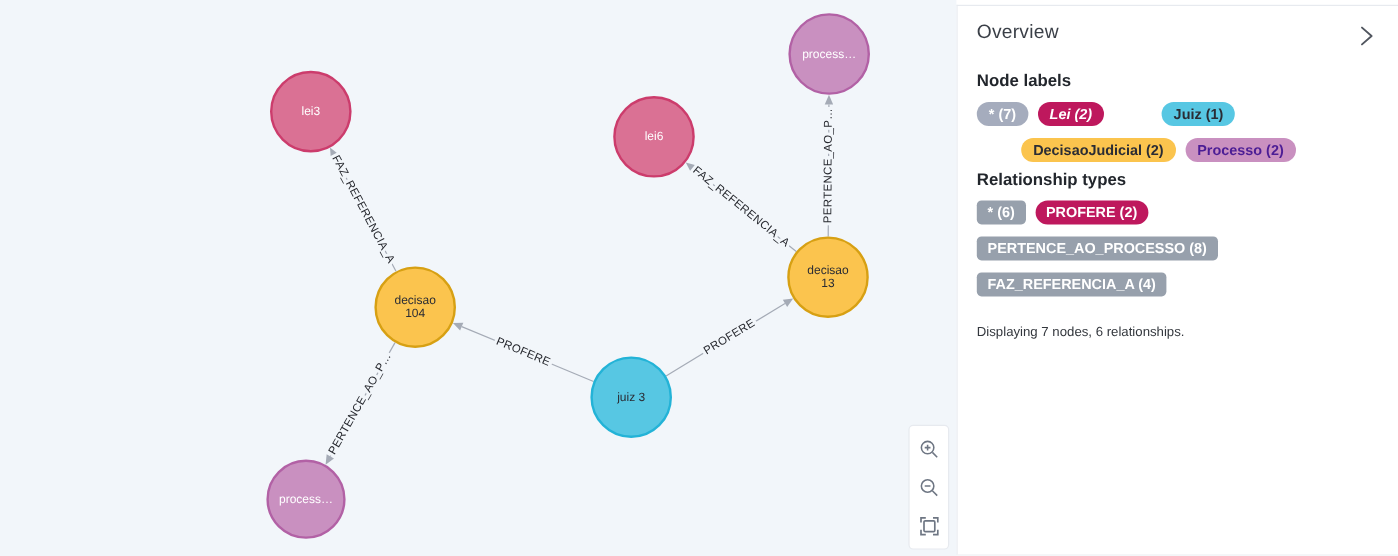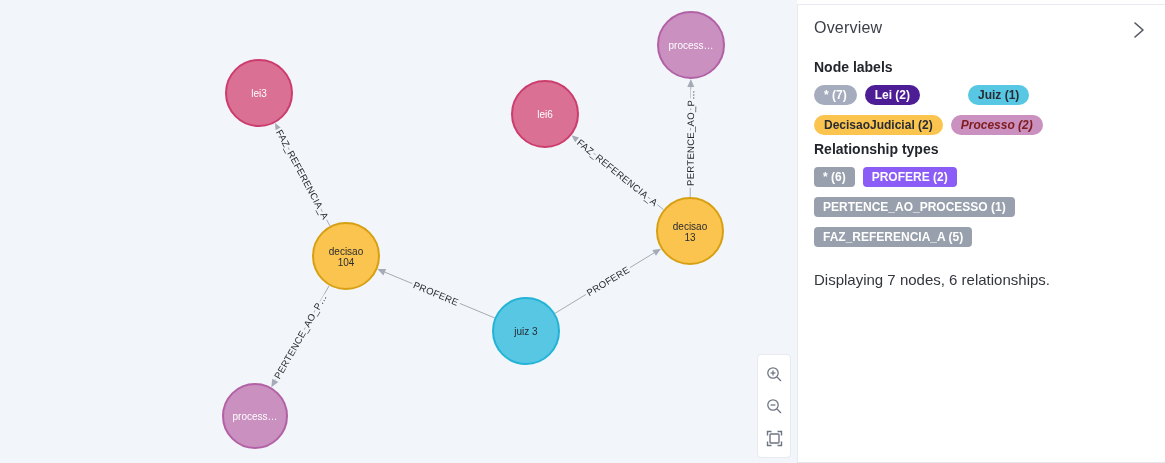--- a/index.html
+++ b/index.html
@@ -88,21 +88,21 @@
     font-size: 12px;
     font-weight: 700;
     line-height: 14px;
     padding: 3px 10px;
     white-space: nowrap;
     cursor: pointer;
   }
   .pill.round { border-radius: 20px; }
   .pill.square { border-radius: 4px; padding: 3px 9px; }
   .status-text {
-    font-size: 15px;
+    font-size: 11px;
     color: #33373d;
     margin-top: 24px;
   }
 </style>
 </head>
 <body>
 
 <div class="app">
 
   <div class="graph-area">
@@ -197,30 +197,30 @@
       <button class="chevron-btn">
         <svg width="16" height="18" viewBox="0 0 16 18">
           <polyline points="4,2 12,9 4,16" fill="none" stroke="currentColor" stroke-width="1.6" stroke-linecap="round" stroke-linejoin="round"></polyline>
         </svg>
       </button>
     </div>
 
     <div class="section-heading" style="margin-top:0">Node labels</div>
     <div class="pills">
         <span class="pill round" style="background: rgb(165, 172, 189); color: rgb(255, 255, 255);">* (7)</span>
-        <span class="pill round" style="background: #4c1d95; color: rgb(255, 255, 255);">Lei (2)</span>
+        <span class="pill round" style="background: #be185d; color: rgb(255, 255, 255); font-style: italic;">Lei (2)</span>
         <span class="pill round" style="background: rgb(87, 199, 227); color: rgb(42, 44, 52); margin-left: 40px;">Juiz (1)</span>
-        <span class="pill round" style="background: rgb(251, 196, 78); color: rgb(42, 44, 52);">DecisaoJudicial (2)</span>
-        <span class="pill round" style="background: rgb(201, 144, 192); color: #7f1d1d; font-style: italic;">Processo (2)</span>
+        <span class="pill round" style="background: rgb(251, 196, 78); color: rgb(42, 44, 52); margin-left: 37px;">DecisaoJudicial (2)</span>
+        <span class="pill round" style="background: rgb(201, 144, 192); color: #4c1d95;">Processo (2)</span>
       </div>
 
     <div class="section-heading" style="margin-top:6px">Relationship types</div>
     <div class="pills">
         <span class="pill square" style="background: rgb(151, 160, 172); color: rgb(255, 255, 255);">* (6)</span>
-        <span class="pill square" style="background: #8b5cf6; color: rgb(255, 255, 255);">PROFERE (2)</span>
-        <span class="pill square" style="background: rgb(151, 160, 172); color: rgb(255, 255, 255);">PERTENCE_AO_PROCESSO (1)</span>
-        <span class="pill square" style="background: rgb(151, 160, 172); color: rgb(255, 255, 255);">FAZ_REFERENCIA_A (5)</span>
+        <span class="pill square" style="background: #be185d; color: rgb(255, 255, 255); border-radius: 10px;">PROFERE (2)</span>
+        <span class="pill square" style="background: rgb(151, 160, 172); color: rgb(255, 255, 255);">PERTENCE_AO_PROCESSO (8)</span>
+        <span class="pill square" style="background: rgb(151, 160, 172); color: rgb(255, 255, 255);">FAZ_REFERENCIA_A (4)</span>
       </div>
 
     <div class="status-text">Displaying 7 nodes, 6 relationships.</div>
   </aside>
 
 </div>
 
 </body></html>

